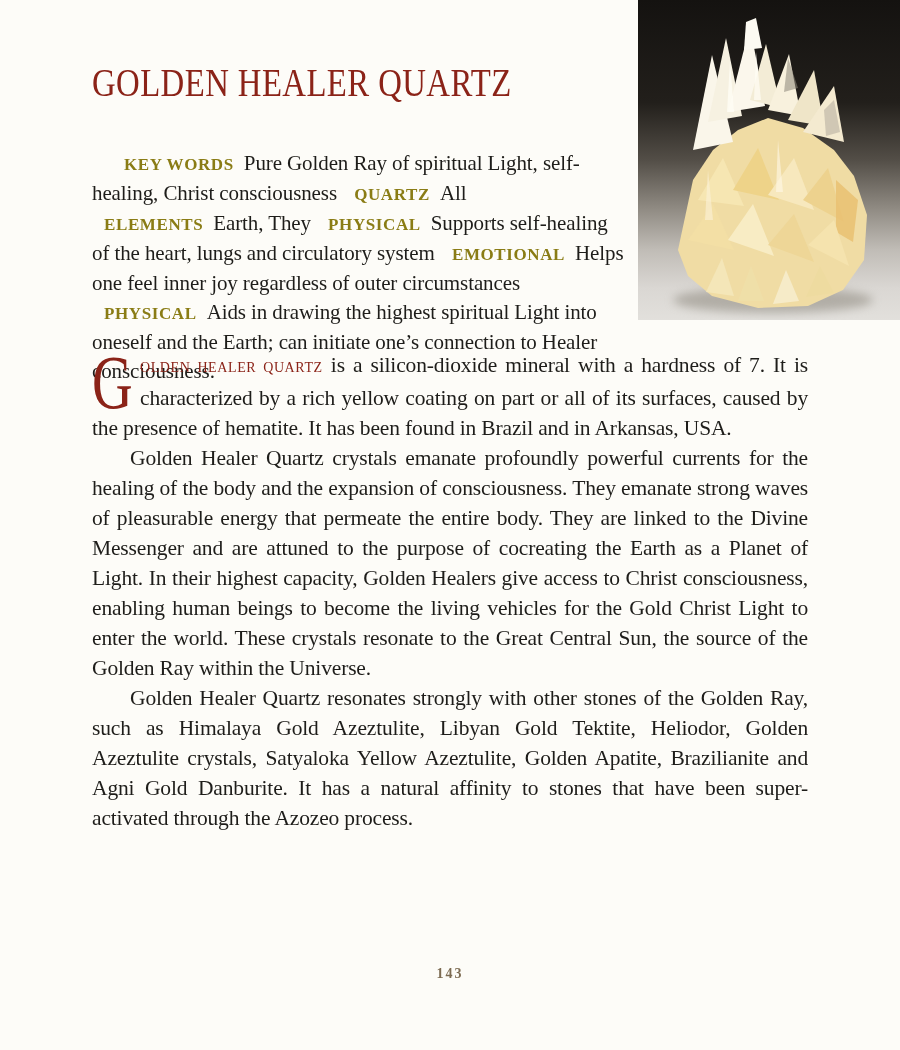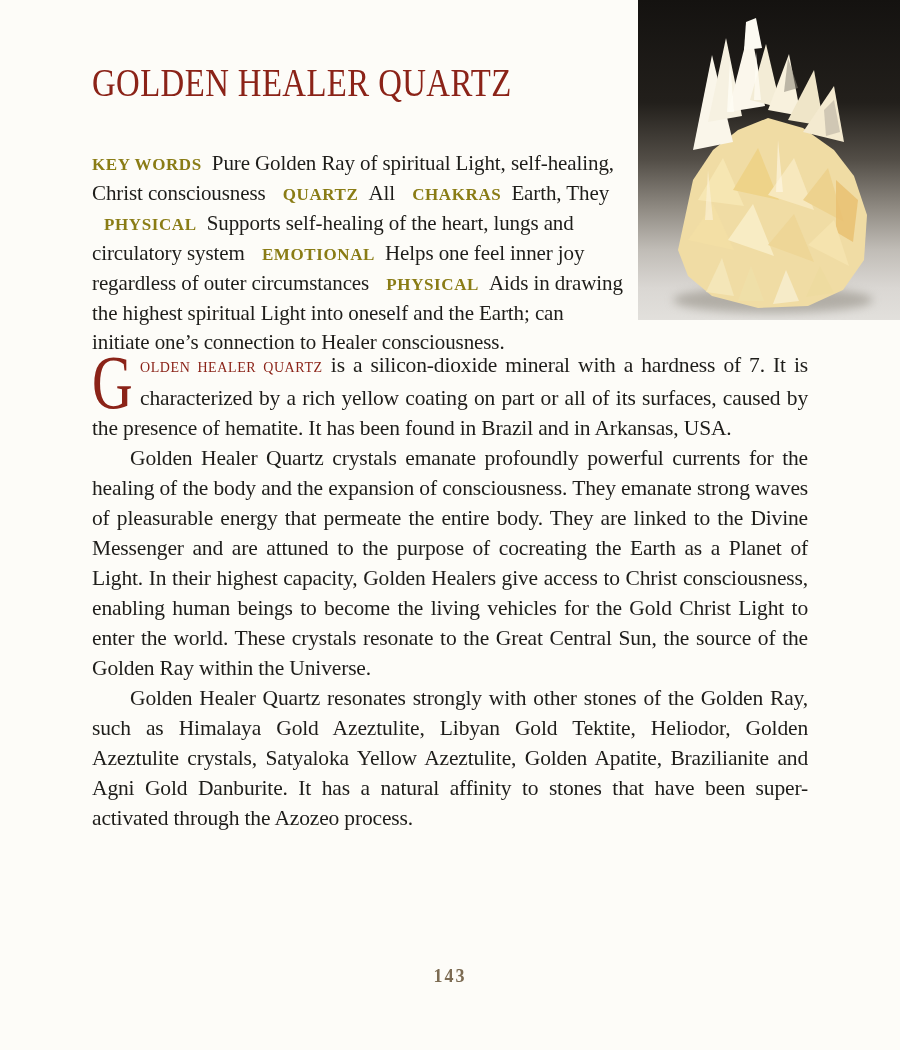--- a/index.html
+++ b/index.html
@@ -47,20 +47,21 @@
     letter-spacing: -0.1px;
     text-align: left;
   }
   .kw-label {
     font-weight: 700;
     font-size: 17px;
     letter-spacing: 0.6px;
     color: var(--label-olive, #8a7c15);
     margin-right: 10px;
     white-space: nowrap;
+    margin-left: 32px;
   }
   .kw-label.not-first {
     margin-left: 12px;
   }
   
   .photo {
     position: absolute;
     left: 638px;
     top: 0;
     width: 262px;
@@ -100,39 +101,39 @@
     letter-spacing: 0.6px;
     color: var(--title-red, #8b2318);
   }
   
   .folio {
     position: absolute;
     left: 92px;
     top: 966px;
     width: 716px;
     text-align: center;
-    font-size: 18px;
+    font-size: 14px;
     font-weight: 700;
     letter-spacing: 2px;
     color: var(--folio-brown, #7c6b52);
   }
 </style>
 </head>
 <body>
 
 <div class="page">
 
   <h1 class="title" style="margin:0;font-weight:400;">
     <span class="title-text">GOLDEN HEALER QUARTZ</span>
   </h1>
 
   <p class="keywords">
     <span class="kw-label">KEY WORDS</span><span>Pure Golden Ray of spiritual Light, self-healing, Christ consciousness</span>
     <span class="kw-label not-first">QUARTZ</span><span>All</span>
-    <span class="kw-label not-first">CHAKRAS</span><span>Earth, They</span>
+    <span class="kw-label not-first">ELEMENTS</span><span>Earth, They</span>
     <span class="kw-label not-first">PHYSICAL</span><span>Supports self-healing of the heart, lungs and circulatory system</span>
     <span class="kw-label not-first">EMOTIONAL</span><span>Helps one feel inner joy regardless of outer circumstances</span>
     <span class="kw-label not-first">PHYSICAL</span><span>Aids in drawing the highest spiritual Light into oneself and the Earth; can initiate one’s connection to Healer consciousness.</span>
   </p>
 
   <div class="photo">
     <svg width="262" height="320" viewBox="0 0 262 320" xmlns="http://www.w3.org/2000/svg">
       <defs>
         <linearGradient id="bgGrad" x1="0" y1="0" x2="0" y2="1">
           <stop offset="0" stop-color="#141210"></stop>

